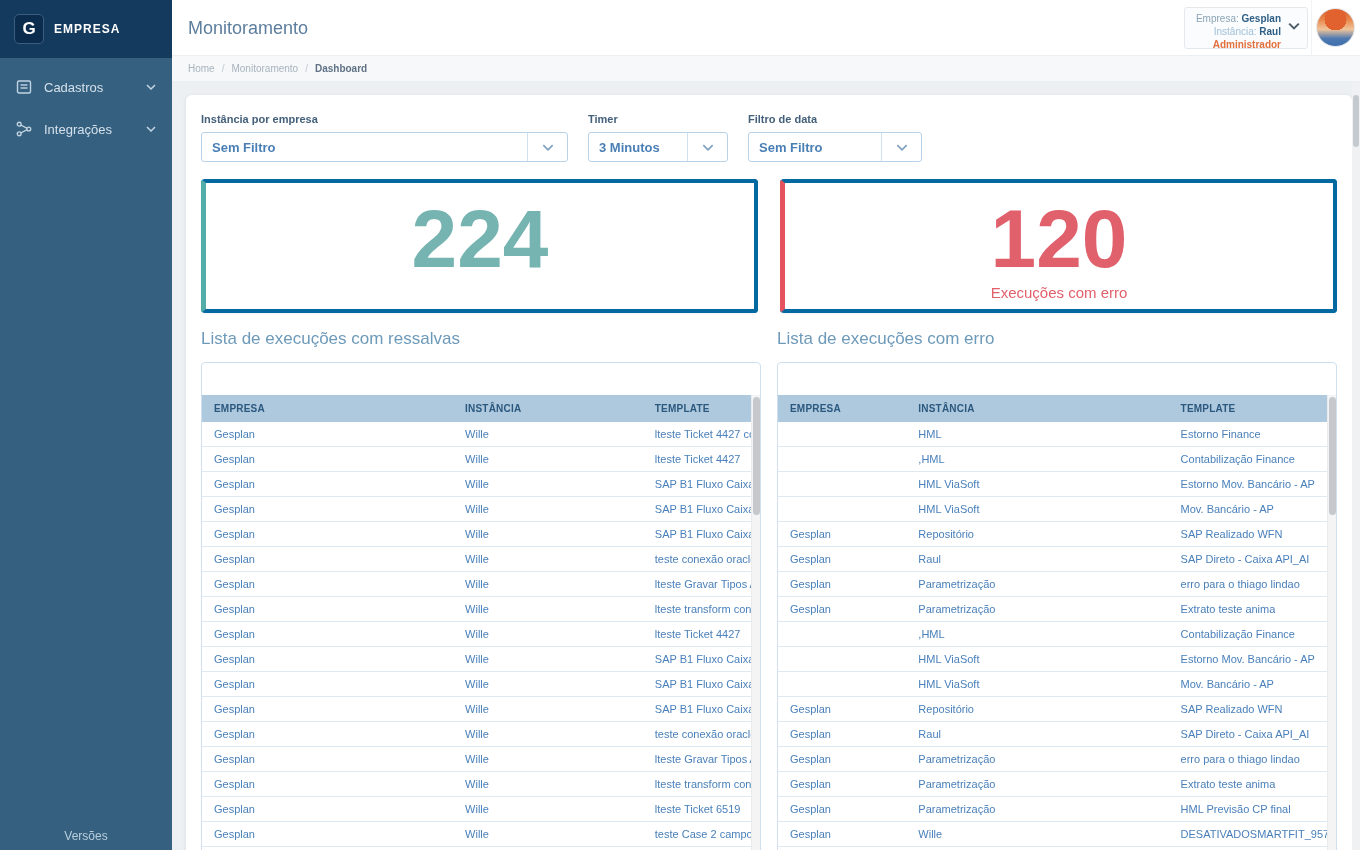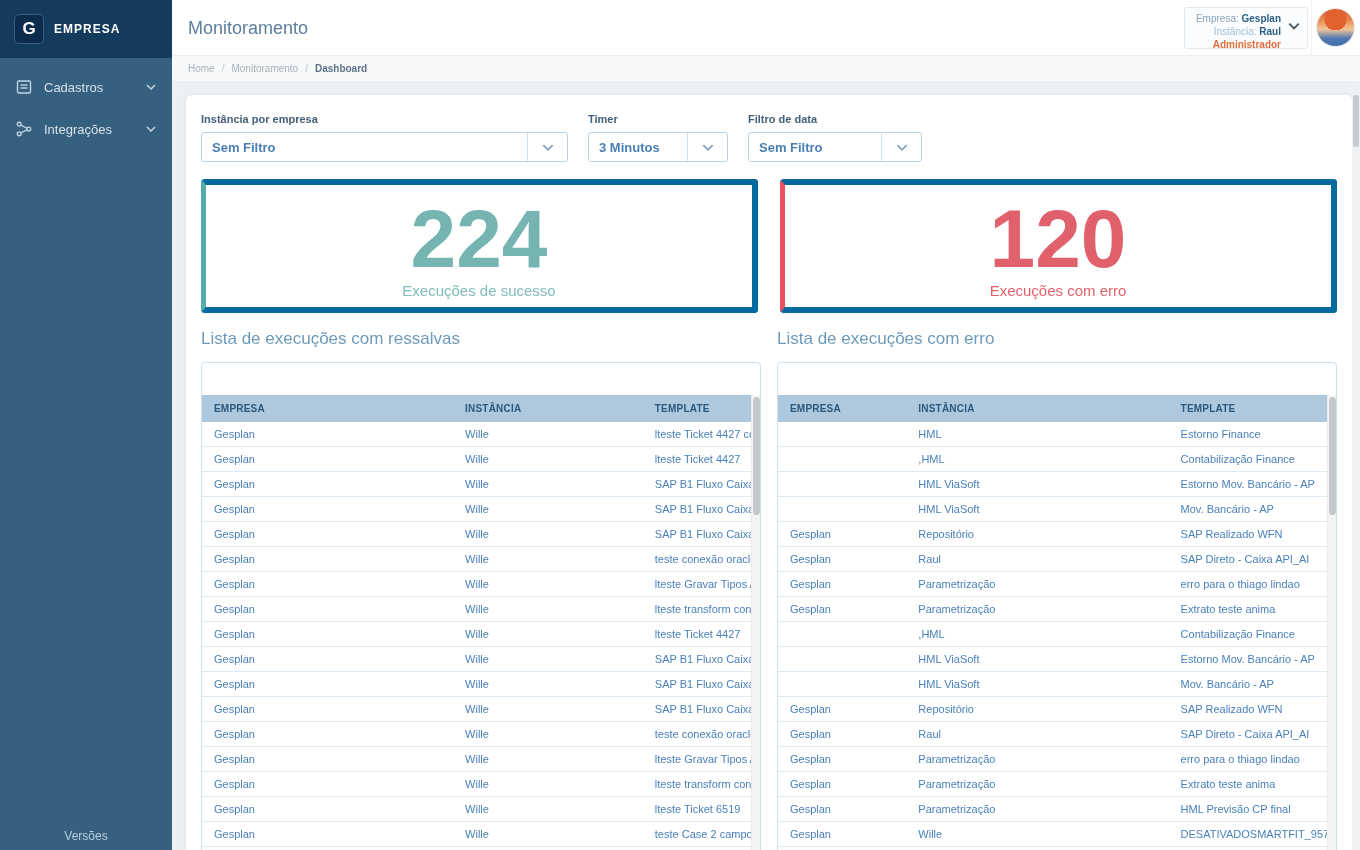--- a/index.html
+++ b/index.html
@@ -109,21 +109,21 @@
   .select-btn {
     width:40px; border-left:1px solid #cfe0ee; display:flex;
     align-items:center; justify-content:center; color:#7f9fbe;
   }
   .w1 { width:367px; } .w2 { width:140px; } .w3 { width:174px; }
 
   
   .stats { display:flex; gap:22px; margin-top:17px; }
   .stat-card {
     flex:1; height:134px; position:relative; background:#fff;
-    border:6px solid #0369a1; border-radius:4px;
+    border:4px solid #0369a1; border-radius:4px;
     box-shadow:0 1px 2px rgba(0,0,0,.05);
     display:flex; align-items:center; justify-content:center;
   }
   .stat-num { font-size:82px; font-weight:bold; line-height:1; margin-top:-14px; }
   .stat-label {
     position:absolute; bottom:8px; left:0; width:100%; text-align:center;
     font-size:15px;
   }
   .stat-teal { border-left:5px solid #53ada8; }
   .stat-teal .stat-num { color:#76b4b1; }
@@ -293,21 +293,20 @@
                 <path d="M1 1l4 4 4-4"></path>
               </svg>
           </span>
         </div>
       </div>
     </div>
 
     <div class="stats">
       <div class="stat-card stat-teal">
         <div class="stat-num">224</div>
-        <div class="stat-label">Execuções de sucesso</div>
       </div>
       <div class="stat-card stat-red">
         <div class="stat-num">120</div>
         <div class="stat-label">Execuções com erro</div>
       </div>
     </div>
 
     <div class="two-col section-titles">
       <h2 class="section-title">Lista de execuções com ressalvas</h2>
       <h2 class="section-title">Lista de execuções com erro</h2>

